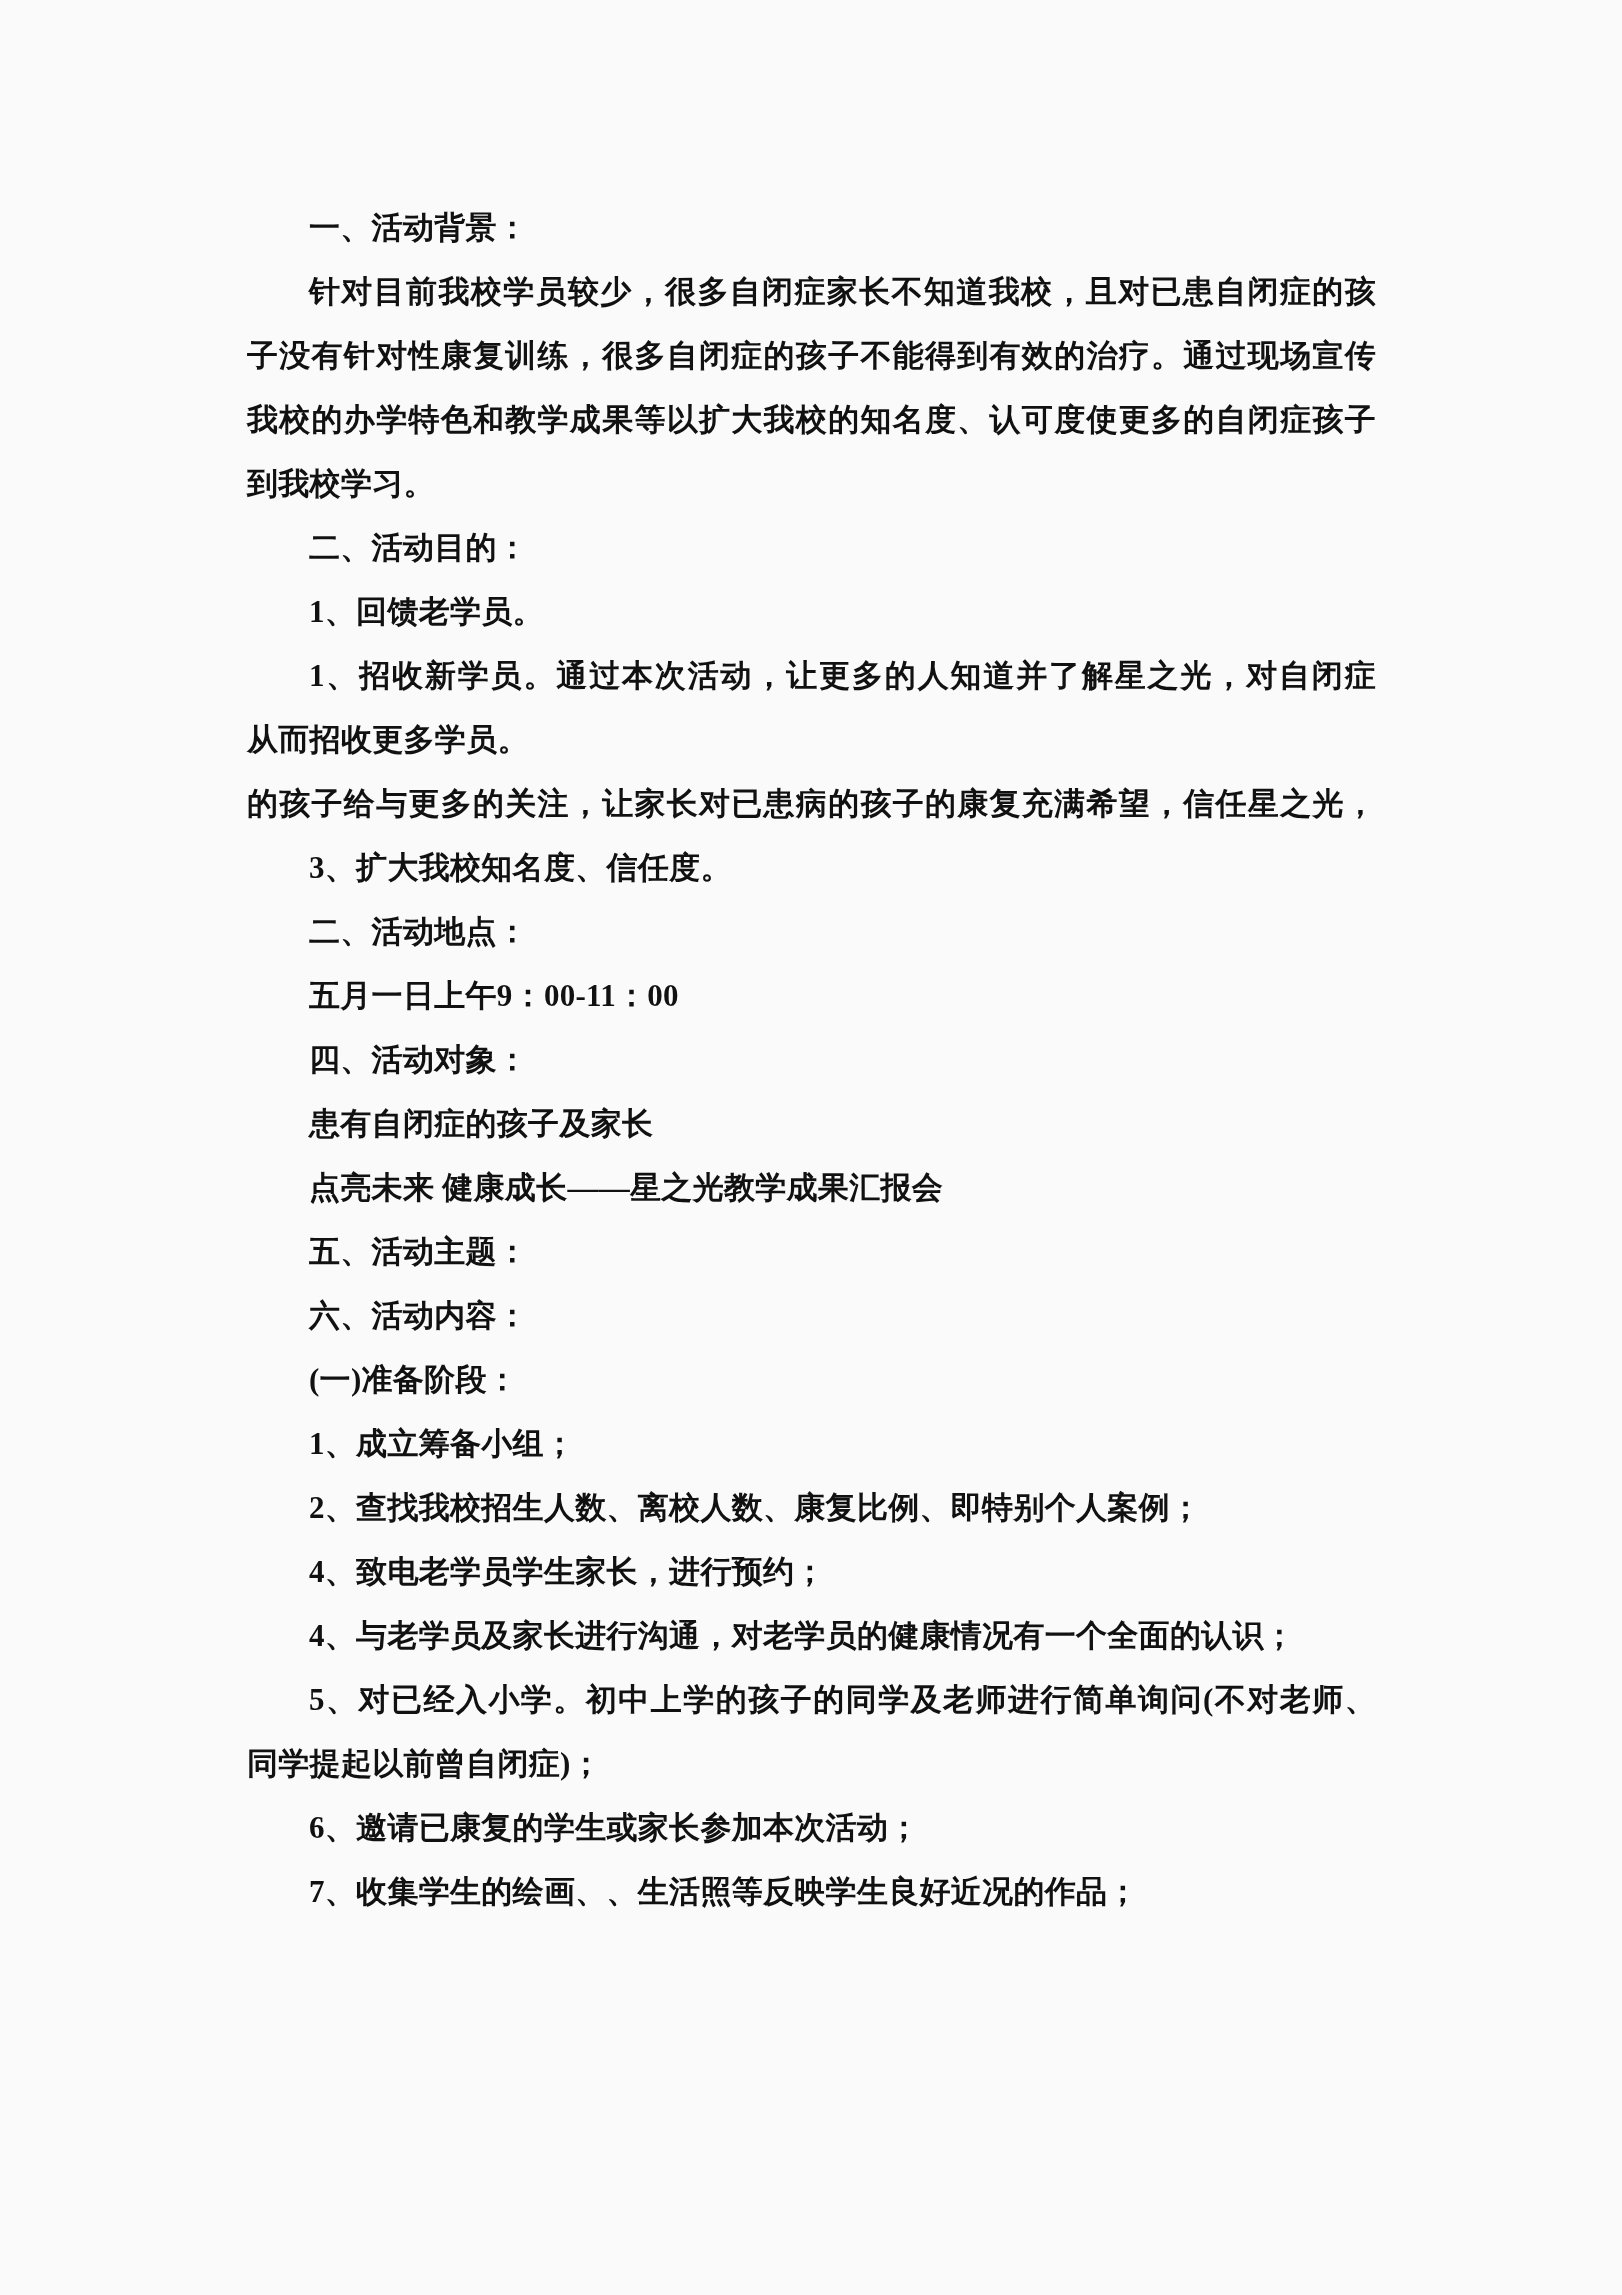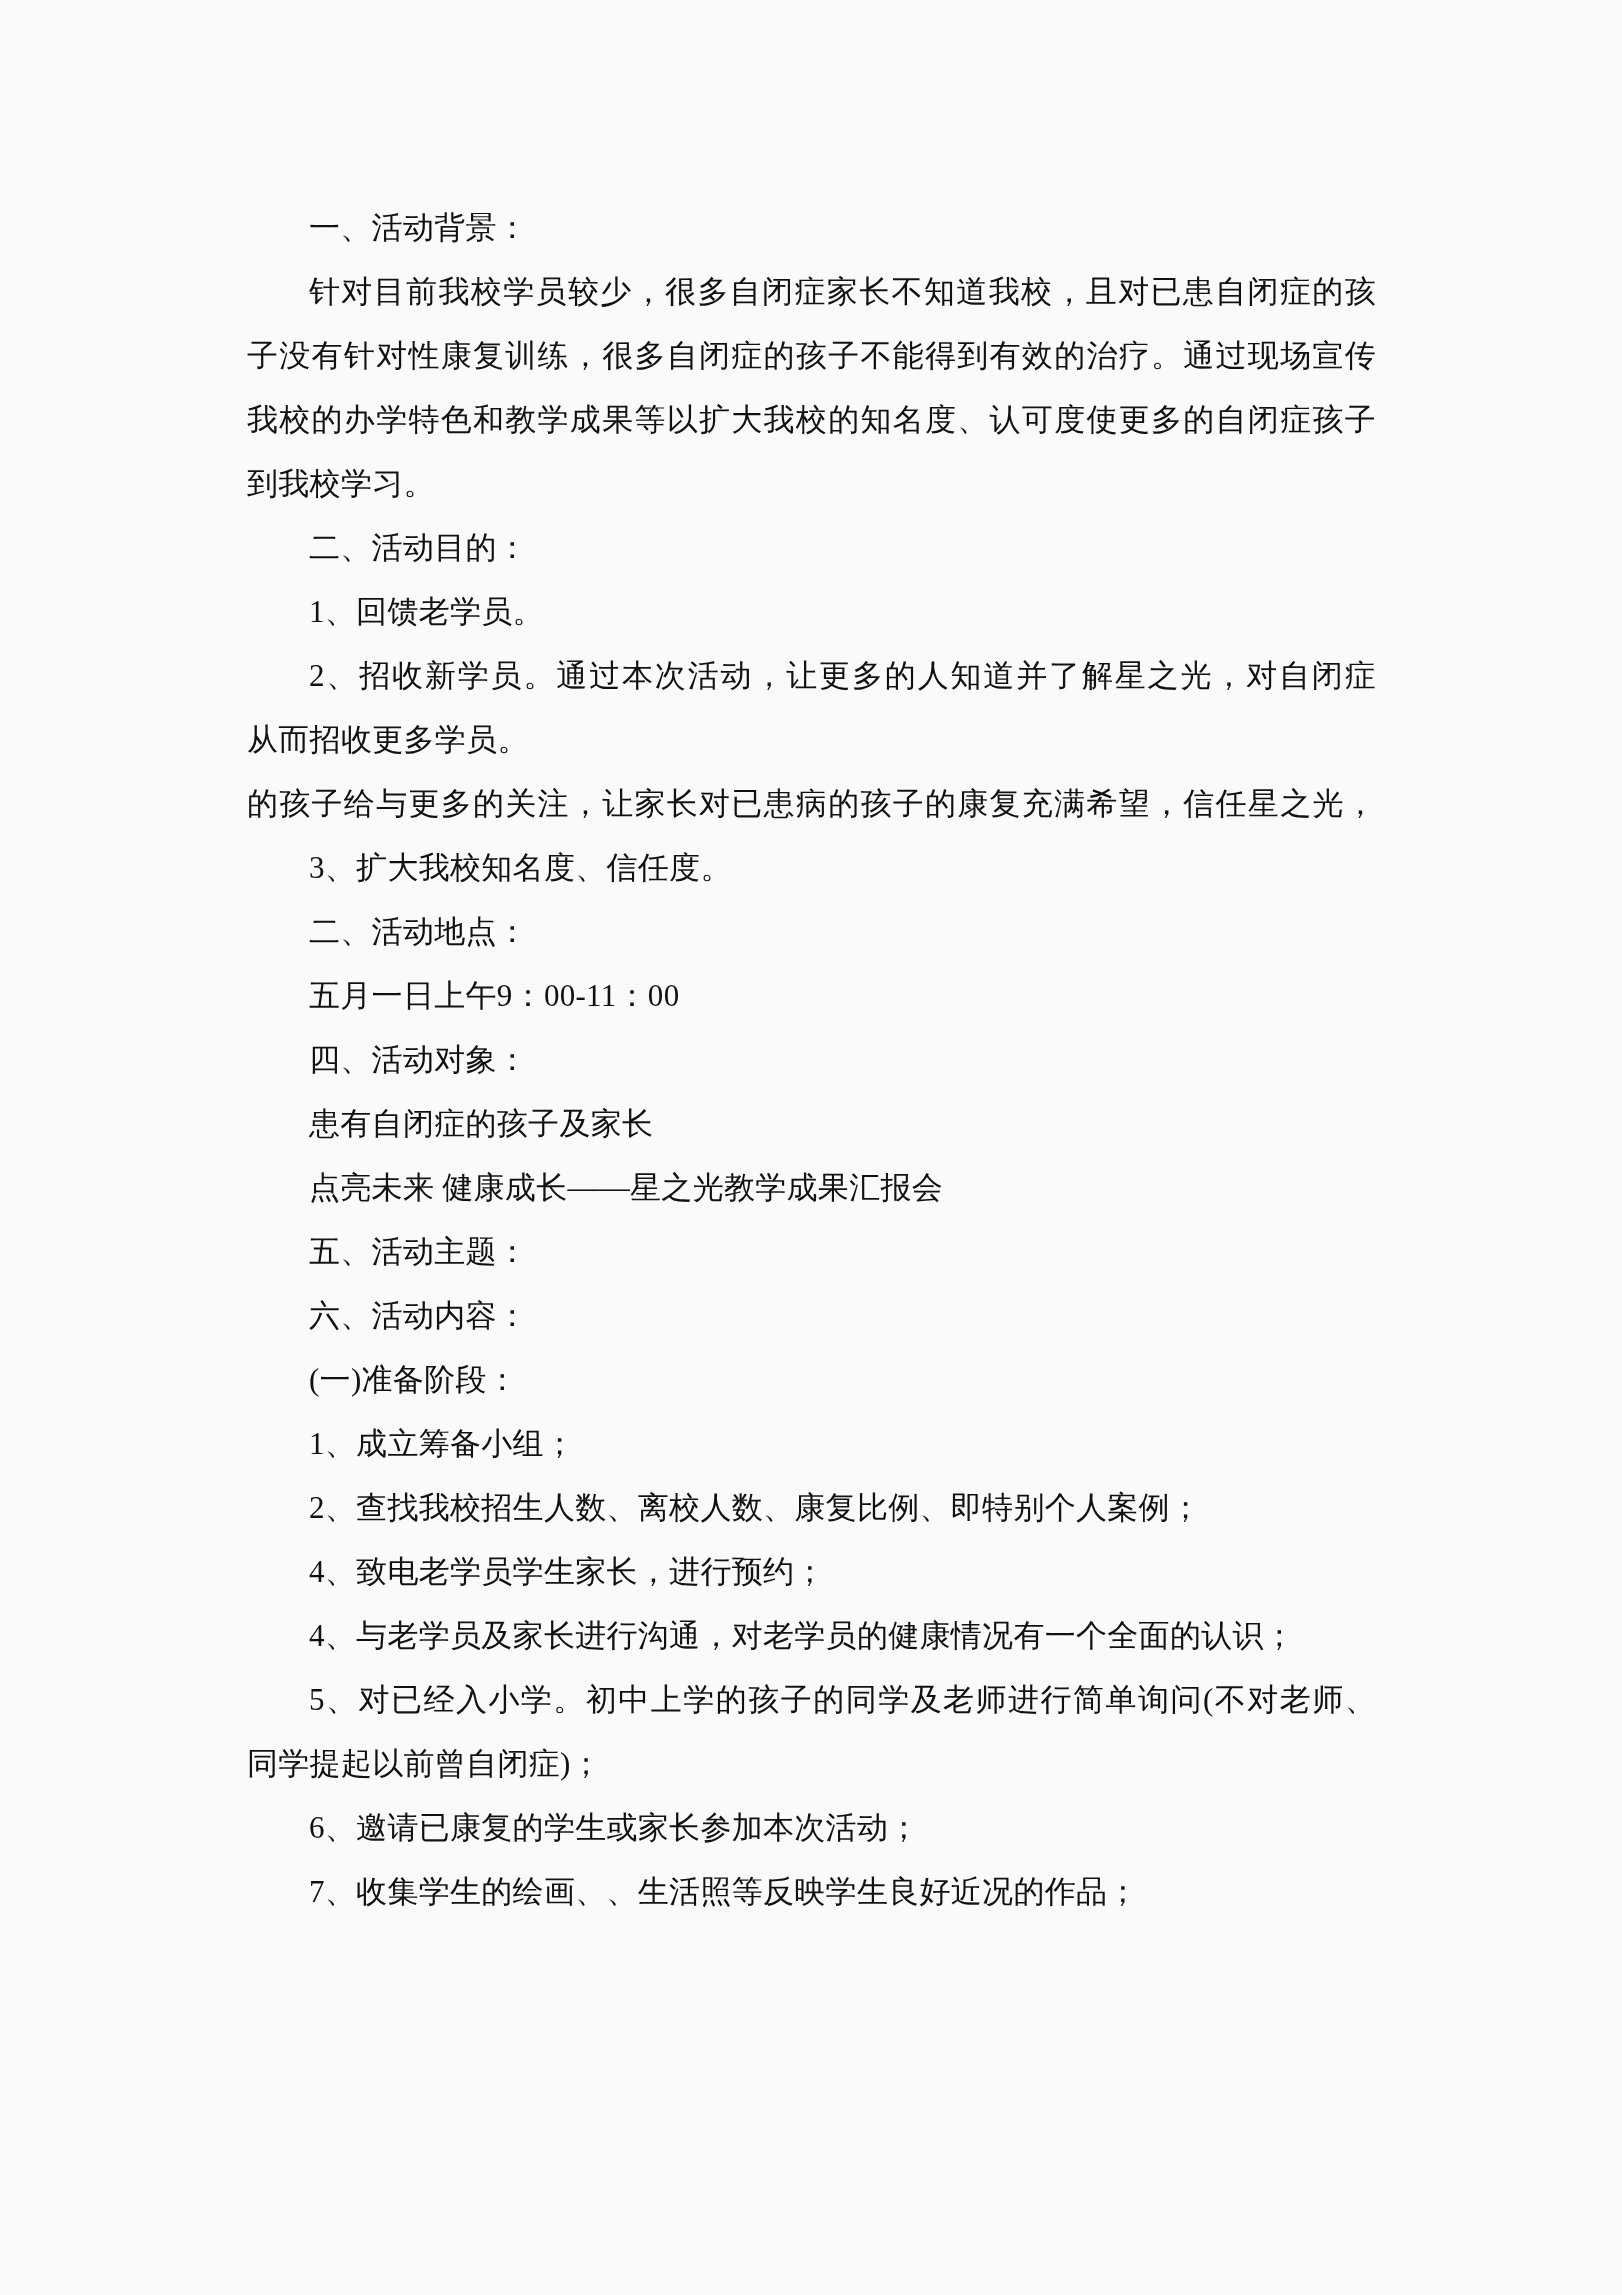--- a/index.html
+++ b/index.html
@@ -14,20 +14,21 @@
     position: relative;
     overflow: hidden;
     font-family: "Liberation Serif", "DejaVu Serif", serif;
   }
   .doc-page {
     position: absolute;
     left: 0; top: 0;
     width: 1586px;
     height: 2295px;
     background: #fafafa;
+    font-weight: bold;
   }
   .doc-body {
     position: absolute;
     left: 247px;
     top: 196px;
     width: 1129px;
   }
   .line {
     height: 64px;
     line-height: 64px;
@@ -52,21 +53,21 @@
 
 <div class="doc-page">
   <div class="doc-body">
     <div class="line ind">一、活动背景：</div>
     <div class="line ind full">针对目前我校学员较少，很多自闭症家长不知道我校，且对已患自闭症的孩</div>
     <div class="line full">子没有针对性康复训练，很多自闭症的孩子不能得到有效的治疗。通过现场宣传</div>
     <div class="line full">我校的办学特色和教学成果等以扩大我校的知名度、认可度使更多的自闭症孩子</div>
     <div class="line">到我校学习。</div>
     <div class="line ind">二、活动目的：</div>
     <div class="line ind">1、回馈老学员。</div>
-    <div class="line ind full">2、招收新学员。通过本次活动，让更多的人知道并了解星之光，对自闭症</div>
+    <div class="line ind full">1、招收新学员。通过本次活动，让更多的人知道并了解星之光，对自闭症</div>
     <div class="line">从而招收更多学员。</div>
     <div class="line full">的孩子给与更多的关注，让家长对已患病的孩子的康复充满希望，信任星之光，</div>
     <div class="line ind">3、扩大我校知名度、信任度。</div>
     <div class="line ind">二、活动地点：</div>
     <div class="line ind">五月一日上午9：00-11：00</div>
     <div class="line ind">四、活动对象：</div>
     <div class="line ind">患有自闭症的孩子及家长</div>
     <div class="line ind">点亮未来 健康成长——星之光教学成果汇报会</div>
     <div class="line ind">五、活动主题：</div>
     <div class="line ind">六、活动内容：</div>

